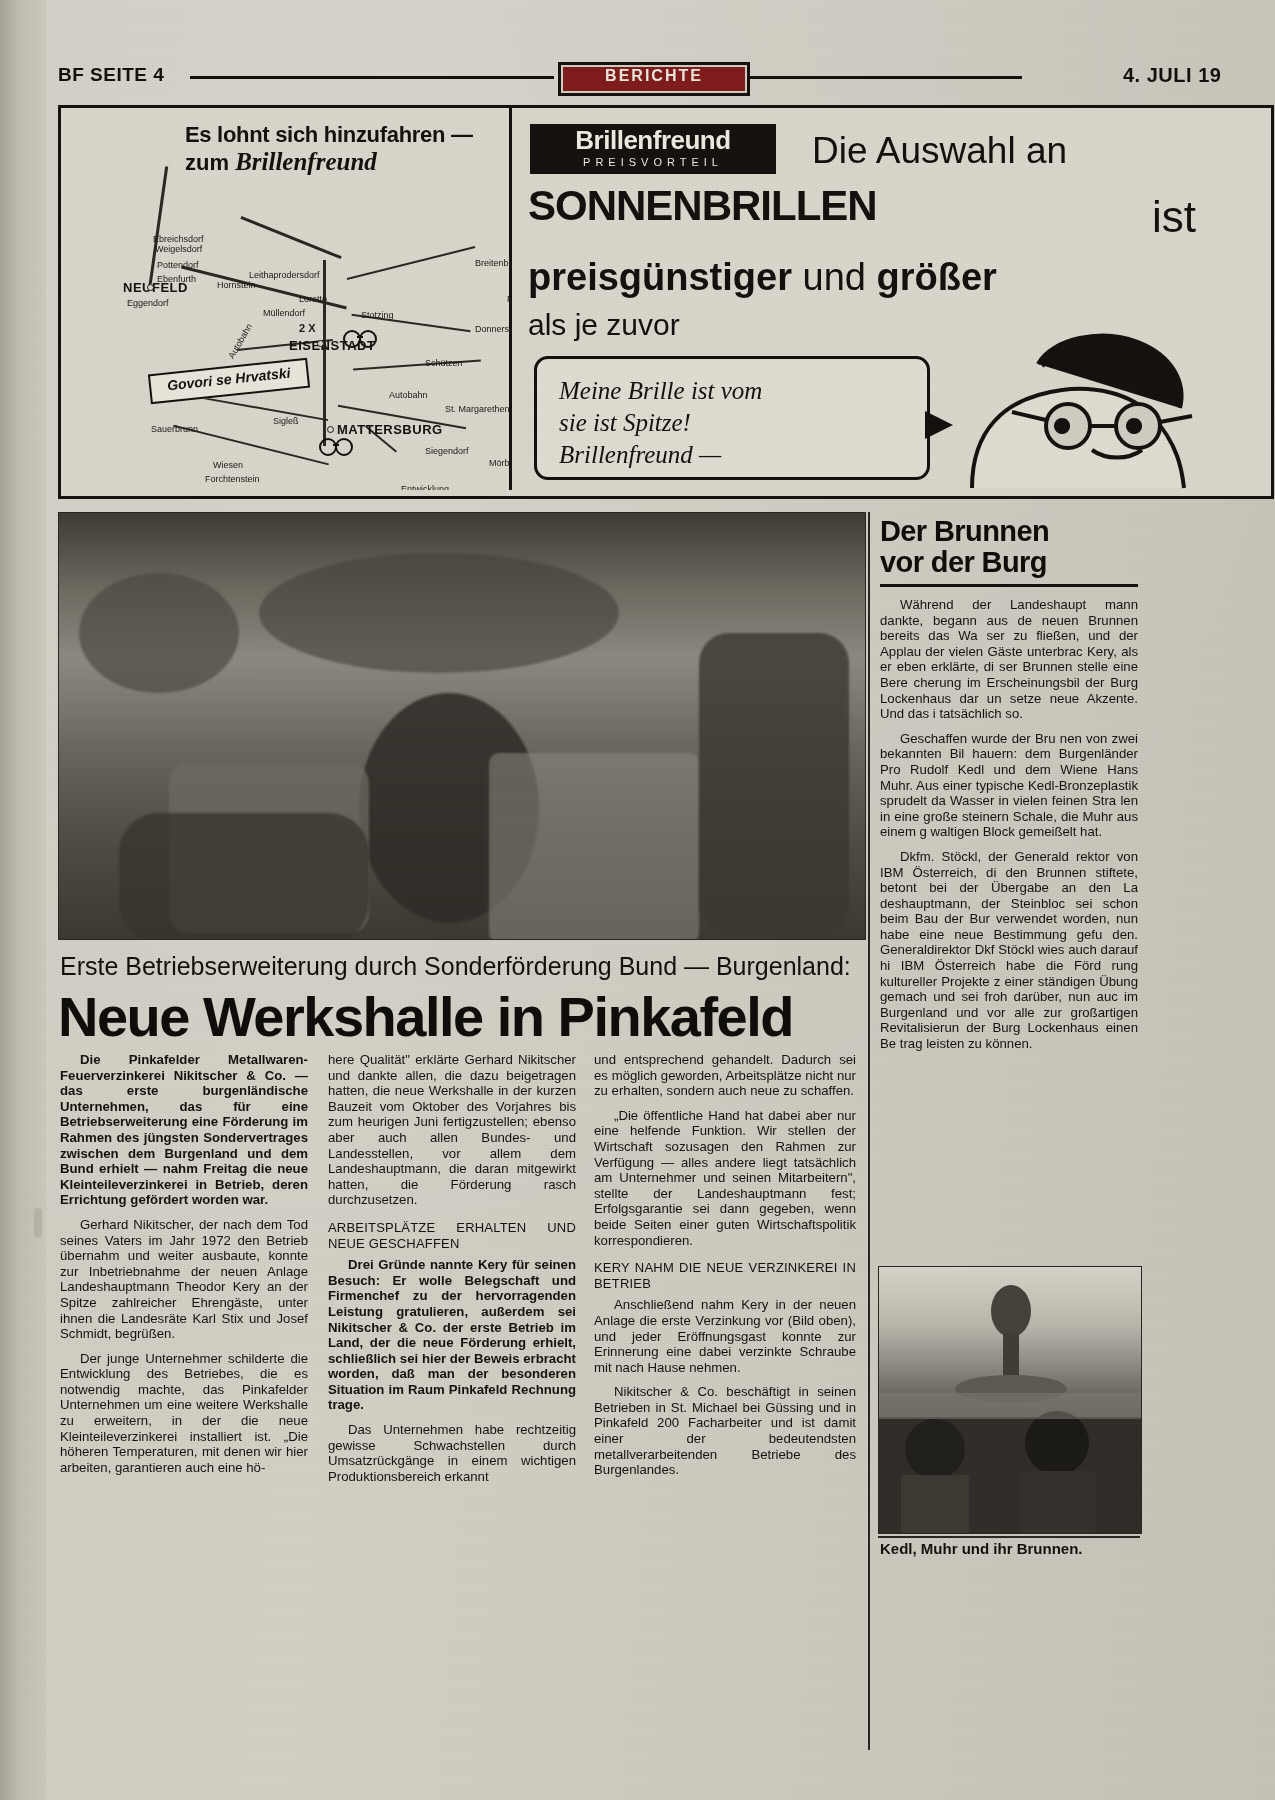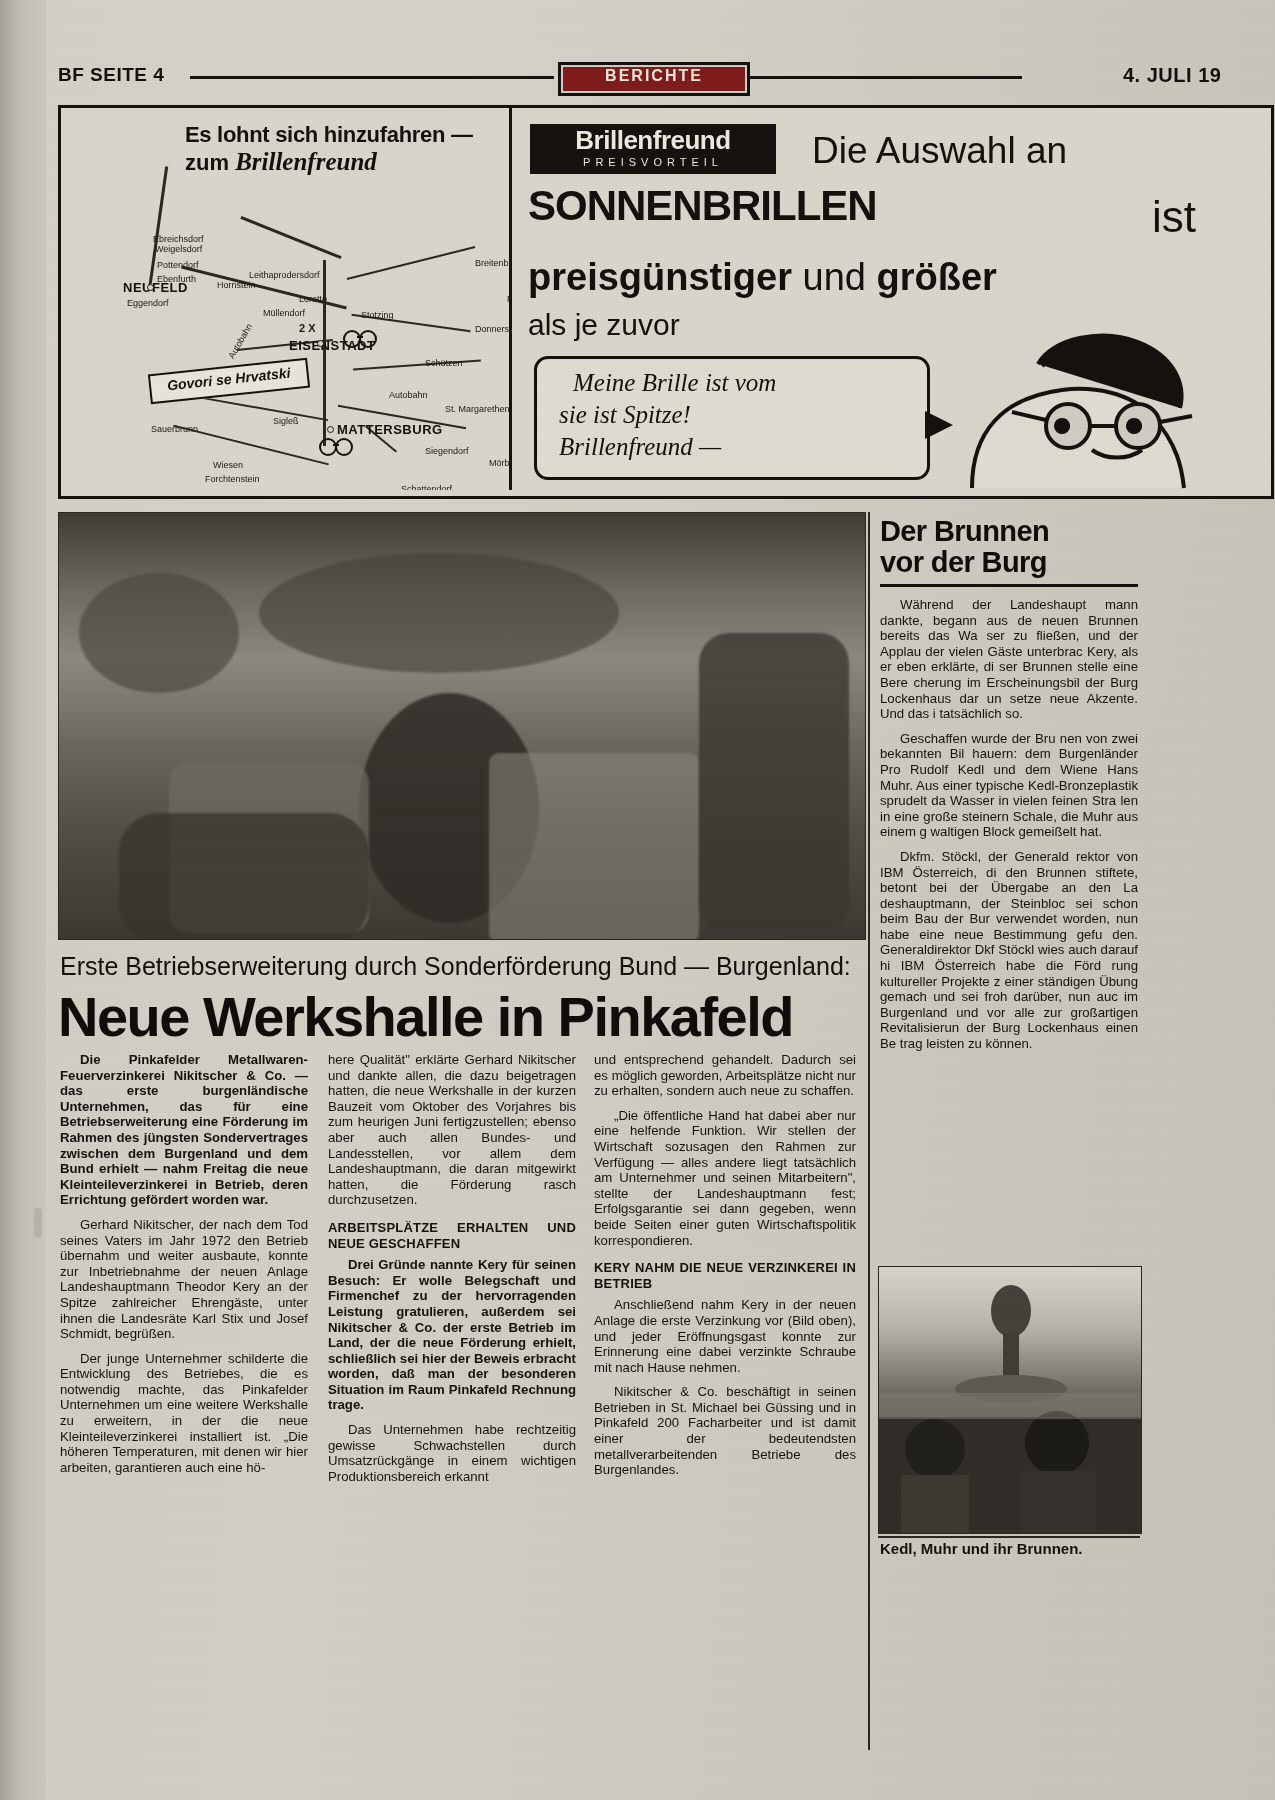--- a/index.html
+++ b/index.html
@@ -56,21 +56,21 @@
   .bf-logo .t1{color:#ece9df;font-weight:bold;font-size:26px;text-align:center;line-height:32px;letter-spacing:-.5px;}
   .bf-logo .t2{color:#ece9df;font-size:11px;text-align:center;letter-spacing:5px;line-height:12px;}
   .sun-l1{position:absolute;left:300px;top:22px;font-size:37px;color:#14110e;}
   .sun-l2{position:absolute;left:16px;top:74px;font-size:42px;font-weight:bold;letter-spacing:-1px;color:#14110e;}
   .sun-l2b{position:absolute;left:640px;top:84px;font-size:44px;color:#14110e;}
   .sun-l3{position:absolute;left:16px;top:148px;font-size:38px;color:#14110e;}
   .sun-l3 b{font-weight:bold;}
   .sun-l4{position:absolute;left:16px;top:200px;font-size:30px;color:#14110e;}
   .bubble{position:absolute;left:22px;top:248px;width:390px;height:118px;border:3px solid #14110e;border-radius:14px;background:#dedbd1;}
   .bubble .s{font-family:"Liberation Serif",serif;font-style:italic;font-size:25px;color:#14110e;padding-left:22px;}
-  .bubble .s1{padding-top:10px;margin-left:14px;}
+  .bubble .s1{padding-top:18px;}
   .bubble .s2{padding-top:4px;}
   .bubble .s3{padding-top:4px;}
   .bubble:after{content:"";position:absolute;right:-26px;top:52px;border-left:28px solid #14110e;border-top:14px solid transparent;border-bottom:14px solid transparent;}
   .face{position:absolute;left:430px;top:212px;width:310px;height:170px;}
 
   
   .photo{position:absolute;left:58px;top:512px;width:806px;height:426px;background:#5d5a52;overflow:hidden;border:1px solid #2a2722;}
   .ph-l{position:absolute;inset:0;background:
      linear-gradient(180deg,#3f3c36 0%,#6d6a60 18%,#8c8a80 34%,#6a6760 55%,#514e47 75%,#3c3933 100%);}
   .blob{position:absolute;border-radius:50%;filter:blur(1px);}
@@ -78,21 +78,21 @@
   .headline{position:absolute;left:58px;top:984px;font-size:56px;font-weight:bold;letter-spacing:-1.5px;color:#100e0b;}
 
   
   .art{position:absolute;top:1052px;font-size:13.2px;line-height:15.6px;color:#16130f;text-align:justify;}
   .c1{left:60px;width:248px;}
   .c2{left:328px;width:248px;}
   .c3{left:594px;width:262px;}
   .art p{margin:0 0 9px 0;}
   .art p.ind{text-indent:20px;}
   .art b{font-weight:bold;}
-  .sub{font-weight:bold;font-size:13px;letter-spacing:.2px;margin:12px 0 6px 0;}
+  .sub{font-weight:normal;font-size:13px;letter-spacing:.2px;margin:12px 0 6px 0;}
 
   
   .rule-v{position:absolute;left:868px;top:512px;width:2px;height:1238px;background:#2a2722;}
   .rcol{position:absolute;left:880px;top:516px;width:258px;}
   .rtitle{font-size:29px;font-weight:bold;line-height:31px;letter-spacing:-.6px;color:#100e0b;}
   .rbar{width:258px;height:3px;background:#15120f;margin:6px 0 10px 0;}
   .rtext{font-size:13.2px;line-height:15.6px;text-align:justify;color:#16130f;}
   .rtext p{margin:0 0 9px 0;text-indent:20px;}
   .rphoto{position:absolute;left:878px;top:1266px;width:262px;height:266px;background:#4b483f;overflow:hidden;border:1px solid #2a2722;}
   .rph-l{position:absolute;inset:0;background:linear-gradient(180deg,#d6d3c9 0%,#b9b6ac 22%,#6c6961 48%,#413e38 78%,#2e2b26 100%);}
@@ -171,21 +171,21 @@
         <div class="town" style="left:328px;top:282px;">Autobahn</div>
         <div class="town" style="left:384px;top:296px;">St. Margarethen</div>
 
         <div class="town" style="left:364px;top:338px;">Siegendorf</div>
         <div class="town" style="left:428px;top:350px;">Mörbisch</div>
         <div class="town" style="left:212px;top:308px;">Sigleß</div>
         <div class="town" style="left:90px;top:316px;">Sauerbrunn</div>
         <div class="town" style="left:152px;top:352px;">Wiesen</div>
         <div class="town" style="left:144px;top:366px;">Forchtenstein</div>
 
-        <div class="town" style="left:340px;top:376px;">Schattendorf</div>
+        <div class="town" style="left:340px;top:376px;">Entwicklung</div>
 
         <div class="town" style="left:160px;top:228px;transform:rotate(-60deg);">Autobahn</div>
 
         <div class="dot" style="left:86px;top:176px;"></div>
         <div class="dot" style="left:256px;top:232px;"></div>
         <div class="dot" style="left:266px;top:318px;"></div>
 
         <div class="sign">
           <span>Govori se Hrvatski</span>
         </div>

